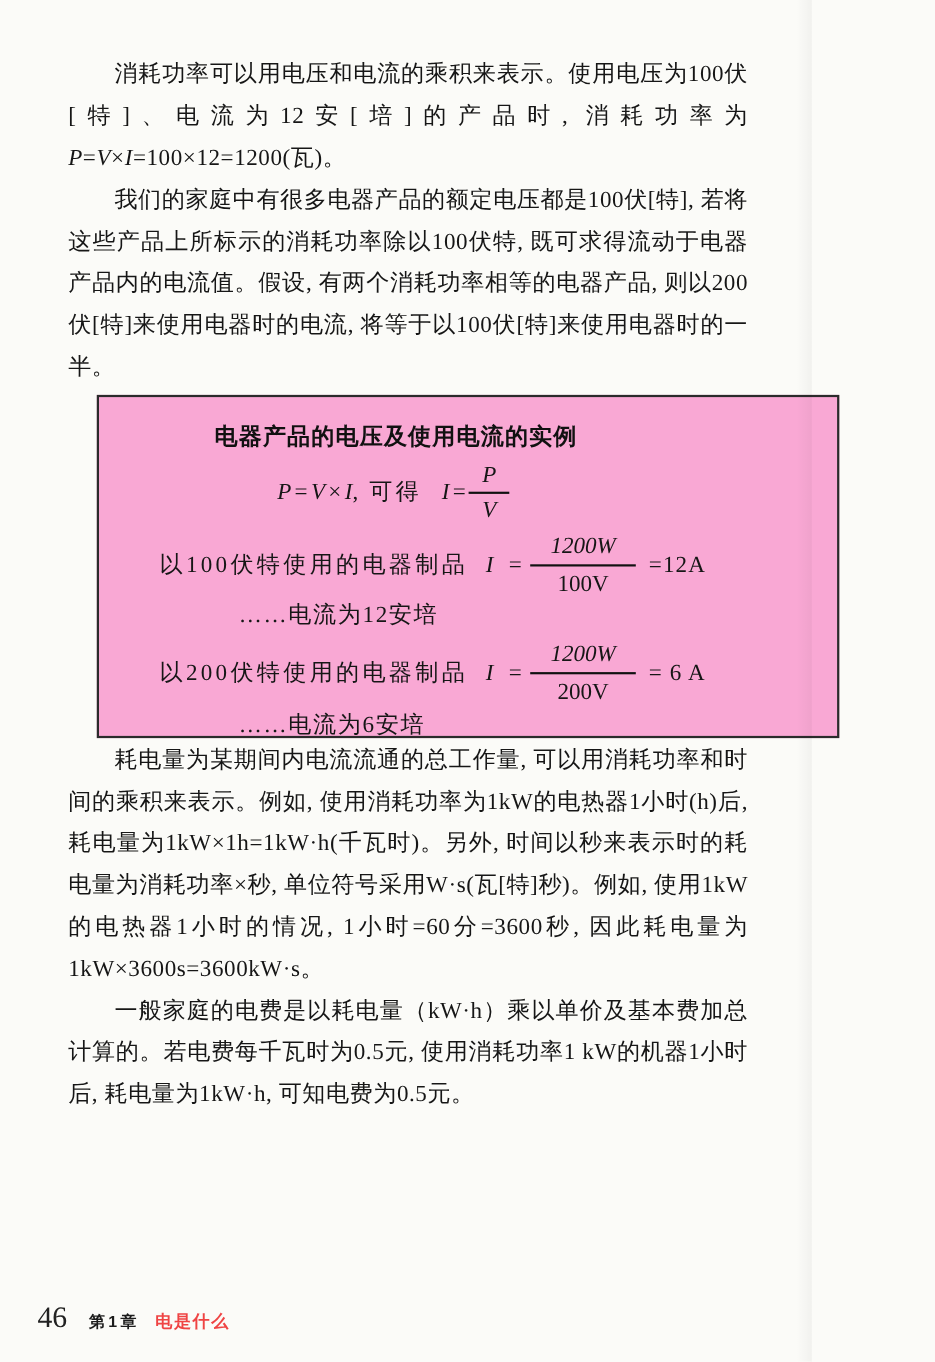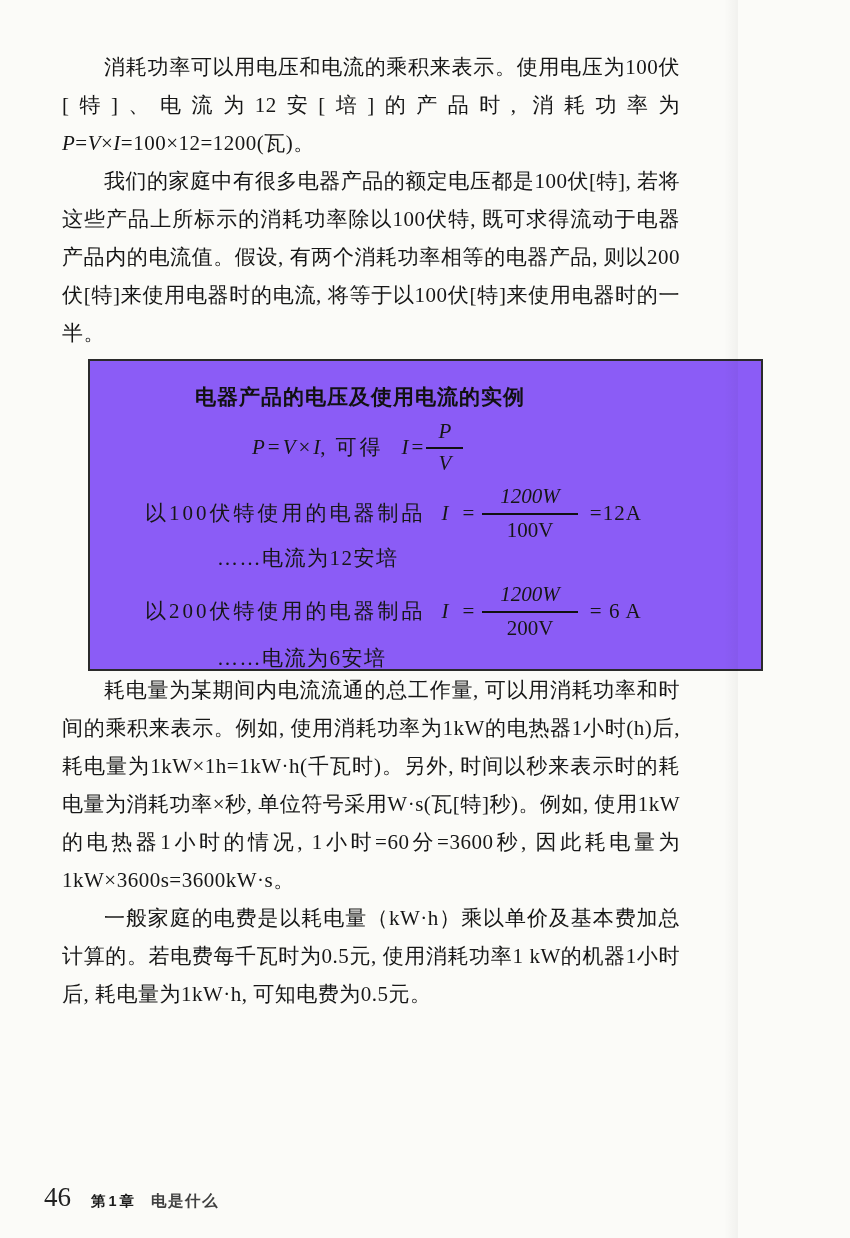--- a/index.html
+++ b/index.html
@@ -41,21 +41,21 @@
     font-family: "Liberation Serif", "DejaVu Serif", serif;
     font-style: italic;
   }
   
   .example-box {
     box-sizing: border-box;
     margin: 7px 0 0 26px;
     width: 675px;
     height: 312px;
     border: 2px solid #2b2b2b;
-    background: #8b5cf6;
+    background: #f9a8d4;
   }
   .box-title {
     margin: 22px 0 0 105px;
     font-family: "Liberation Sans", "DejaVu Sans", sans-serif;
     font-weight: bold;
     font-size: 21px;
     letter-spacing: 1px;
     color: #111;
   }
   .formula-row {
@@ -98,21 +98,21 @@
     font-size: 21px;
     height: 30px;
     line-height: 30px;
     letter-spacing: 1.5px;
   }
   .ex-note-2 { margin-top: 2px; }
   .p-after-box { margin-top: 17px; }
   
   .footer {
     position: absolute;
-    left: 44px;
+    left: 34px;
     top: 1182px;
     display: flex;
     align-items: baseline;
   }
   .page-number {
     font-family: "Liberation Serif", "DejaVu Serif", serif;
     font-size: 27px;
     color: #222;
   }
   .chapter-label {
@@ -122,21 +122,21 @@
     font-size: 14.5px;
     letter-spacing: 3px;
     color: #1c1c1c;
   }
   .book-title {
     margin-left: 14px;
     font-family: "Liberation Sans", "DejaVu Sans", sans-serif;
     font-weight: bold;
     font-size: 15.5px;
     letter-spacing: 1.5px;
-    color: #404040;
+    color: #ef4444;
   }
 </style>
 </head>
 <body>
 
 <div class="page">
   <div class="content">
 
     <p class="para"><span>消耗功率可以用电压和电流的乘积来表示。使用电压为100伏[特]、电流为12安[培]的产品时, 消耗功率为</span><span class="var">P</span><span>=</span><span class="var">V</span><span>×</span><span class="var">I</span><span>=100×12=1200(瓦)。</span></p>
 

